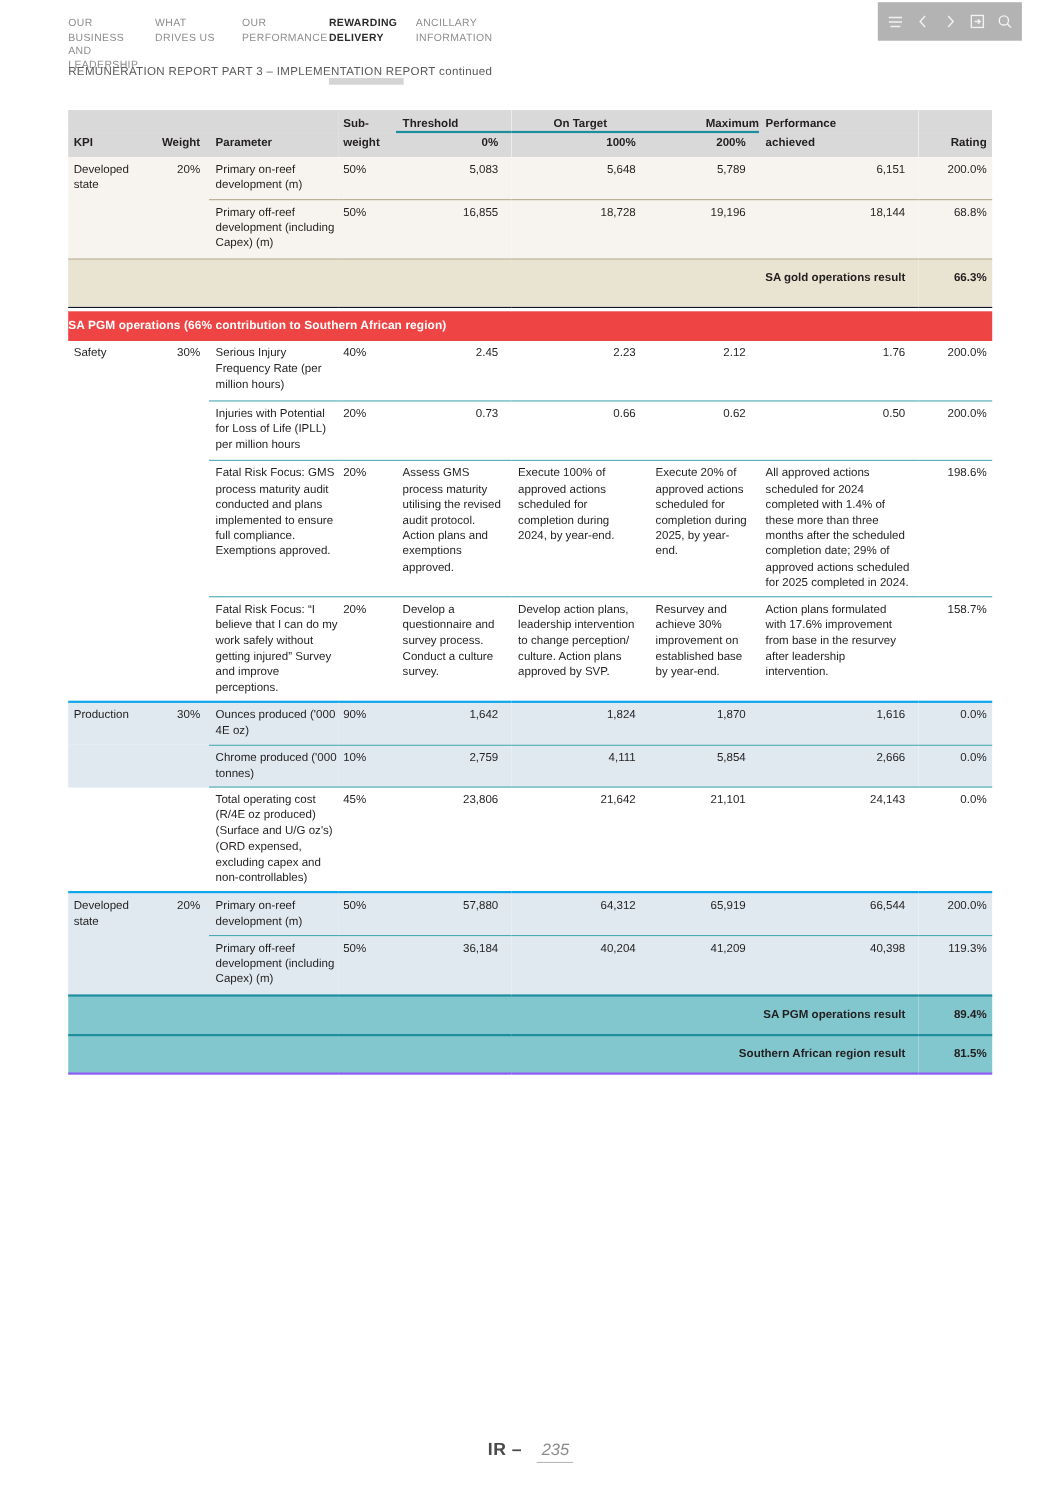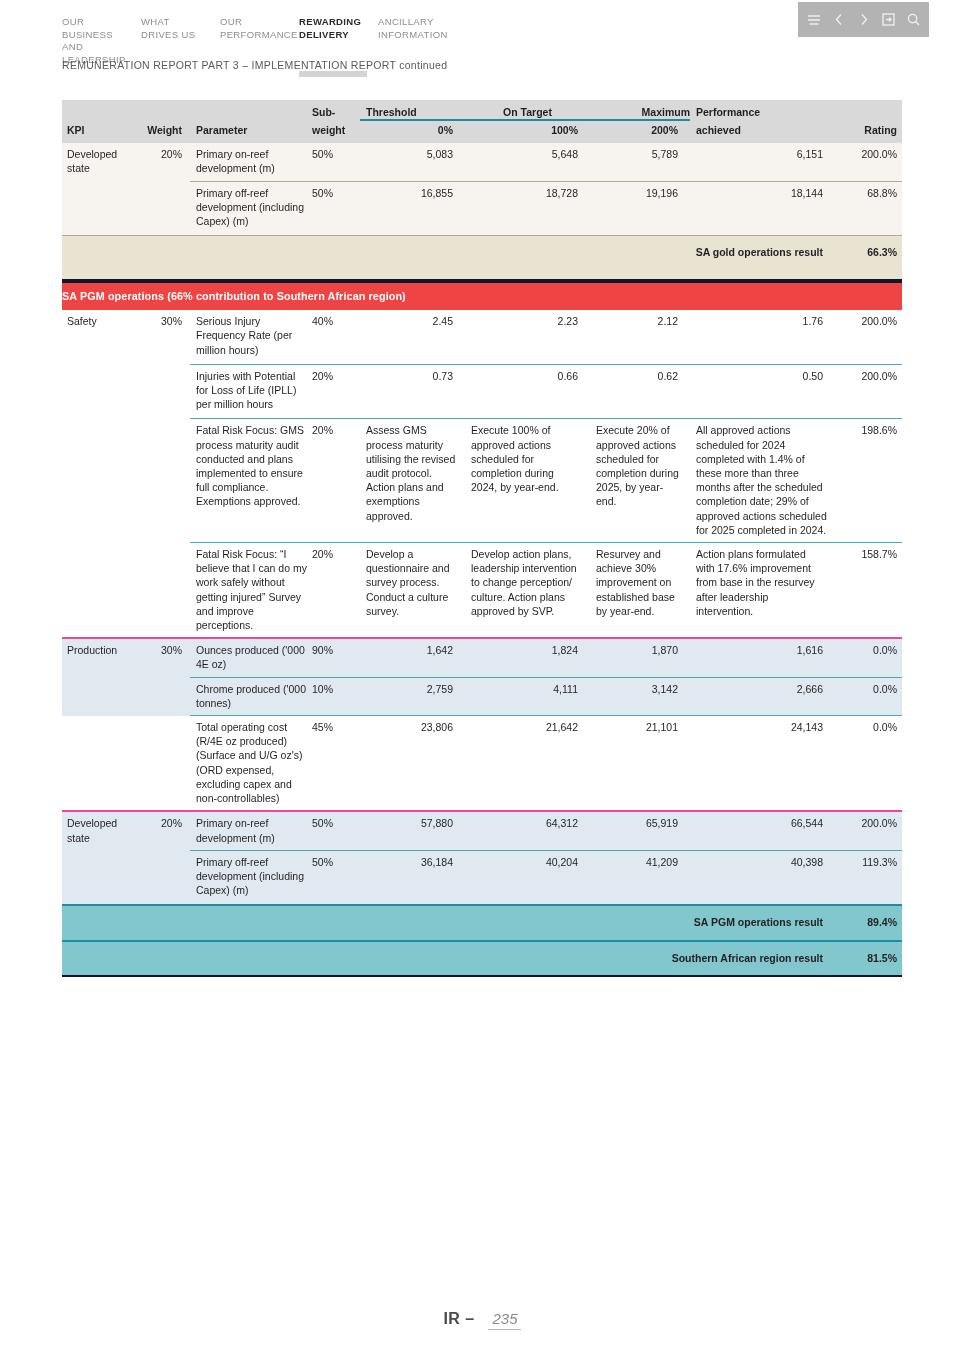--- a/index.html
+++ b/index.html
@@ -109,21 +109,21 @@
 
   
   tr.drow td {
     padding-top: 4px;
     padding-bottom: 5px;
   }
   tr.drow.tall td { padding-bottom: 7px; }
 
   .bg-cream td { background: #f7f4ef; }
   .bg-blue  td { background: #dfe9ef; }
-  .sep-teal-thick td { border-top: 2px solid #ec4899; margin-left: 38px; }
+  .sep-teal-thick td { border-top: 2px solid #0ea5e9; margin-left: 38px; }
 
   
   tr.subsep td.s-on  { border-top: 1px solid #b6a98c; }
   tr.subsep-t td.s-on { border-top: 1px solid #4aa9b4; }
 
   
   .banner td {
     background: #ef4444;
     color: #ffffff;
     font-weight: bold;
@@ -132,29 +132,29 @@
     padding: 6px 0 7px 0;
     letter-spacing: .1px;
   }
 
   
   .result-gold td {
     background: #e9e4d2;
     font-weight: bold;
     padding: 9px 0 20px 0;
     border-top: 1px solid #b6a98c;
-    border-bottom: 4px solid #0f172a;
+    border-bottom: 1px solid #0f172a;
   }
   .result-teal td {
     background: #82c7ce;
     font-weight: bold;
     padding: 9px 0 10px 0;
     border-top: 2px solid #1e8e9e;
   }
-  .result-teal.last td { border-bottom: 2px solid #0f172a; margin-top: 15px; }
+  .result-teal.last td { border-bottom: 2px solid #8b5cf6; margin-top: 15px; }
   .res-label { text-align: right; padding-right: 12px !important; }
   .res-val   { text-align: right; padding-right: 5px !important; }
 
   
   #footer {
     position: absolute;
     left: 0; right: 0;
     top: 1310px;
     display: flex;
     justify-content: center;
@@ -392,21 +392,21 @@
     <td class="c-rat">0.0%</td>
   </tr>
 
   <tr class="drow bg-blue subsep-t">
     <td class="c-kpi"></td>
     <td class="c-weight"></td>
     <td class="c-param s-on">Chrome produced ('000 tonnes)</td>
     <td class="c-sub s-on">10%</td>
     <td class="c-thr num s-on">2,759</td>
     <td class="c-tgt num s-on">4,111</td>
-    <td class="c-max num s-on">3,142</td>
+    <td class="c-max num s-on">5,854</td>
     <td class="c-perf num s-on">2,666</td>
     <td class="c-rat s-on">0.0%</td>
   </tr>
 
 
   <tr class="drow subsep-t">
     <td class="c-kpi"></td>
     <td class="c-weight"></td>
     <td class="c-param s-on">Total operating cost (R/4E oz produced) (Surface and U/G oz's) (ORD expensed, excluding capex and non-controllables)</td>
     <td class="c-sub s-on">45%</td>

